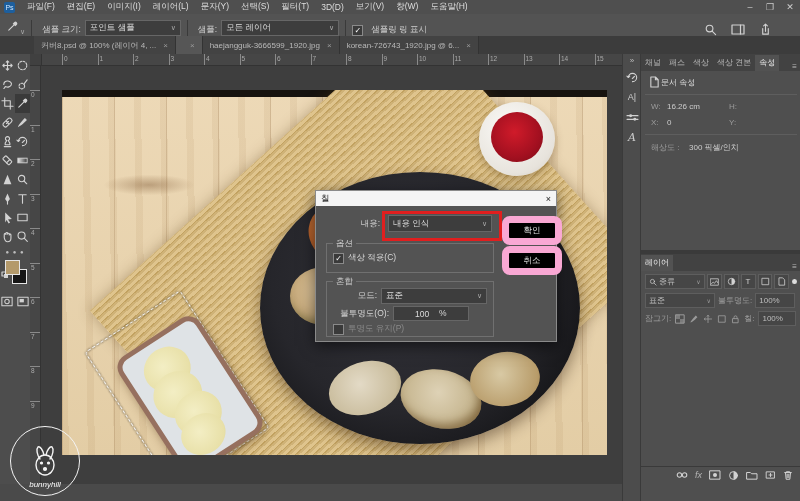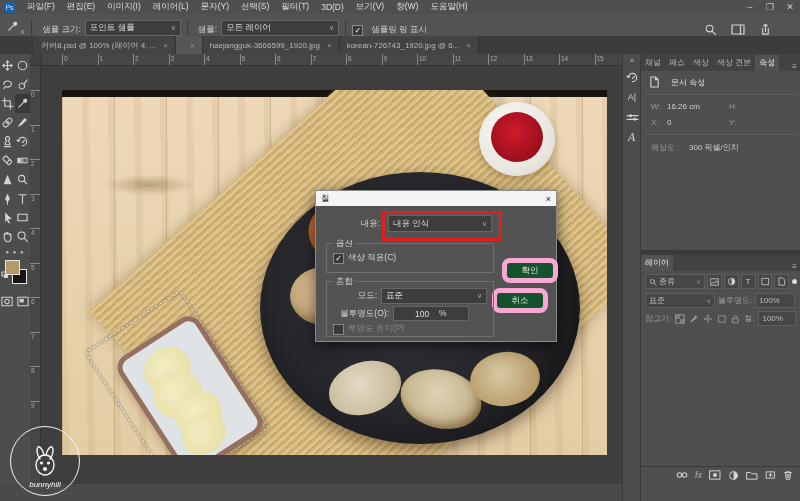--- a/index.html
+++ b/index.html
@@ -79,22 +79,22 @@
   .wm{left:10px;top:426px;width:68px;height:68px;border:1.6px solid #f4f4f4;border-radius:50%;z-index:40;
       display:flex;flex-direction:column;align-items:center;justify-content:flex-end;}
   .wm .txt{color:#fafafa;font-size:8px;font-style:italic;margin-bottom:6px;}
   
   .dialog{left:315px;top:190px;width:240px;height:150px;background:#535353;border:1px solid #8a8a8a;z-index:30;
           box-shadow:0 4px 14px rgba(0,0,0,.55);}
   .dtitle{height:15px;background:#f4f4f4;color:#111;display:flex;align-items:center;padding:0 5px;font-size:8.5px;}
   .dtitle .x{margin-left:auto;color:#222;font-size:9px;}
   .grp{position:absolute;border:1px solid #707070;}
   .grp .lg{position:absolute;top:-6px;left:6px;background:#535353;padding:0 3px;color:#cfcfcf;font-size:8.5px;}
-  .btn{position:absolute;width:46px;height:15px;border:5px solid #f9a8d4;border-radius:8px;background:#14532d;
-       color:#e0e0e0;display:flex;align-items:center;justify-content:center;font-size:8.5px;margin-top:42px;}
+  .btn{position:absolute;width:46px;height:15px;border:7px solid #f9a8d4;border-radius:8px;background:#000000;
+       color:#e0e0e0;display:flex;align-items:center;justify-content:center;font-size:8.5px;}
   .redbox{position:absolute;left:66px;top:20px;width:114px;height:24px;border:3px solid #e01f1f;z-index:5;}
   .fld{background:#3d3d3d;border:1px solid #666;color:#ddd;height:13px;display:inline-flex;align-items:center;padding:0 21px;font-size:8.5px;}
   .dlbl{color:#d6d6d6;font-size:8.5px;}
   .disab{color:#8a8a8a;}
   
   .dockstrip{left:622px;top:54px;width:18px;height:447px;background:#4c4c4c;border-left:1px solid #3a3a3a;
              display:flex;flex-direction:column;align-items:center;}
   .dockstrip .dbtn{width:18px;height:20px;display:flex;align-items:center;justify-content:center;color:#cfcfcf;}
   .panels{left:640px;top:54px;width:160px;height:447px;background:#4f4f4f;border-left:1px solid #3a3a3a;}
   .ptabs{position:absolute;left:0;top:0;width:160px;height:17px;background:#424242;display:flex;align-items:flex-end;font-size:8px;}
@@ -408,21 +408,21 @@
       <span>칠</span>
       <span class="x">×</span>
     </div>
     <span class="dlbl abs" style="left:2px;top:27px;width:62px;text-align:right">내용:</span>
     <span class="sel abs" style="left:72px;top:24px;width:94px;height:15px">
       <span>내용 인식</span>
       <span class="chev">∨</span>
     </span>
     <span class="redbox"></span>
     <span class="btn" style="left:186px;top:25px">확인</span>
-    <span class="btn" style="left:176px;top:55px">취소</span>
+    <span class="btn" style="left:186px;top:55px">취소</span>
 
     <div class="grp" style="left:10px;top:52px;width:166px;height:28px">
       <span class="lg">옵션</span>
       <span class="row" style="position:absolute;left:6px;top:8px">
         <span class="cb">✓</span>
         <span class="dlbl">색상 적용(C)</span>
       </span>
     </div>
 
     <div class="grp" style="left:10px;top:90px;width:166px;height:54px">
@@ -463,21 +463,21 @@
 
   <div class="abs panels">
     <div class="ptabs">
       <span class="ptab">채널</span>
       <span class="ptab">패스</span>
       <span class="ptab">색상</span>
       <span class="ptab">색상 견본</span>
       <span class="ptab active">속성</span>
       <span class="pmenu">≡</span>
     </div>
-    <div class="row abs" style="left:8px;top:22px;gap:11px">
+    <div class="row abs" style="left:8px;top:22px;gap:1px">
       <svg width="11" height="12" viewBox="0 0 12 13">
           <path class="ic" d="M2 1h5l3 3v8H2zM7 1v3h3"></path>
         </svg>
       <span class="pval" style="color:#dcdcdc">문서 속성</span>
     </div>
     <div class="hr" style="top:40px"></div>
     <span class="plabel abs" style="left:10px;top:48px">W:</span>
     <span class="pval abs" style="left:26px;top:48px">16.26 cm</span>
     <span class="plabel abs" style="left:88px;top:48px">H:</span>
     <span class="plabel abs" style="left:10px;top:64px">X:</span>

